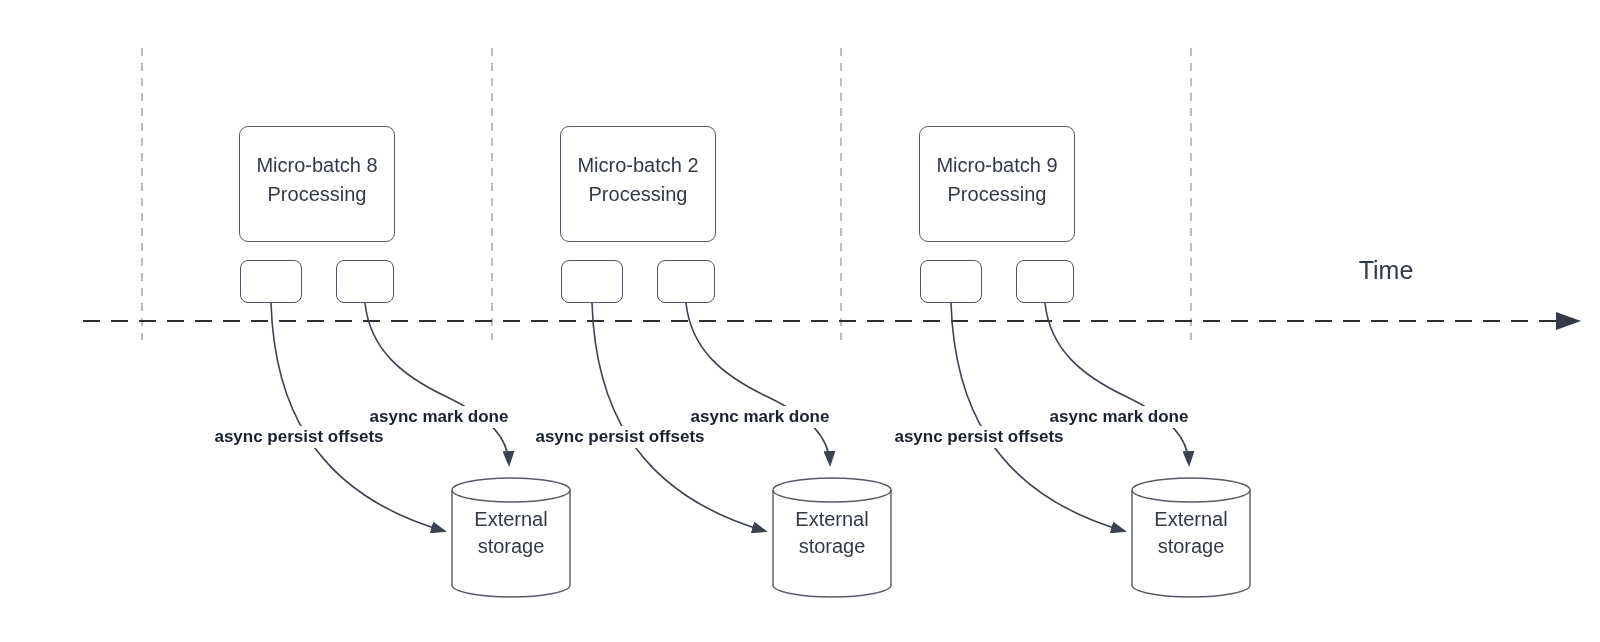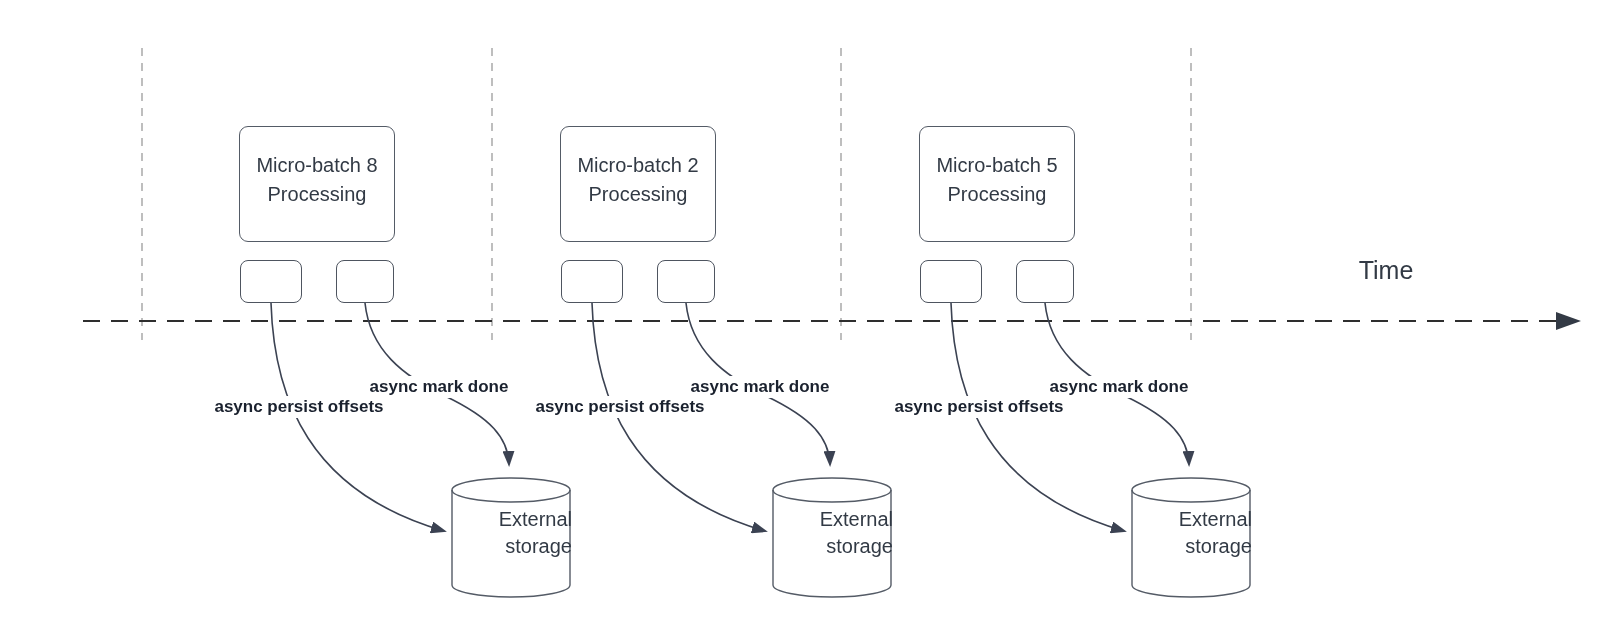--- a/index.html
+++ b/index.html
@@ -24,27 +24,27 @@
     white-space:pre-line; padding-bottom:8px; z-index:2;
   }
   .minibox {
     position:absolute; top:260px; height:43px; background:#ffffff;
     border:1.4px solid #4e5560; border-radius:8px; box-sizing:border-box; z-index:2;
   }
   .minibox.a { left:1px;  width:62px; }
   .minibox.b { left:97px; width:58px; }
   .cyl { position:absolute; left:211px; top:475px; z-index:2; }
   .storage-label {
-    position:absolute; left:211px; top:506px; width:122px; text-align:right;
+    position:absolute; left:211px; top:506px; width:122px; text-align:center;
     font-size:20px; line-height:27px; color:#323a45; white-space:pre-line; z-index:3;
   }
   .arrow-label {
     position:absolute; transform:translateX(-50%); white-space:nowrap;
     font-size:17px; font-weight:bold; line-height:20px; color:#1a212e;
-    background:#ffffff; padding:1px 4px; z-index:3;
+    background:#ffffff; padding:1px 4px; z-index:3;margin-top:30px;
   }
   .persist  { left:60px;  top:396px; }
   .markdone { left:200px; top:376px; }
 </style>
 </head>
 <body>
 
 <div class="canvas">
 
   <svg class="bg-svg" width="1600" height="642" viewBox="0 0 1600 642">
@@ -109,21 +109,21 @@
   <div class="group g3">
     <svg class="curves" width="300" height="642" viewBox="0 0 300 642">
       <defs>
         <marker id="ah2" markerUnits="userSpaceOnUse" markerWidth="16" markerHeight="12" refX="13" refY="6" orient="auto">
           <path d="M0,0 L16,6 L0,12 Z" fill="#3b4252"></path>
         </marker>
       </defs>
       <path class="curve" d="M32,303 C35,398 70,492 205,531" marker-end="url(#ah2)"></path>
       <path class="curve" d="M126,303 C131,350 164,376 206,396 C252,418 269,438 270,464" marker-end="url(#ah2)"></path>
     </svg>
-    <div class="bigbox">Micro-batch 5
+    <div class="bigbox">Micro-batch 9
 Processing</div>
     <div class="minibox a"></div>
     <div class="minibox b"></div>
     <div class="arrow-label persist">async persist offsets</div>
     <div class="arrow-label markdone">async mark done</div>
     <svg class="cyl" width="122" height="126" viewBox="0 0 122 126">
       <path d="M2,15 A59,12 0 0 1 120,15 L120,110 A59,12 0 0 1 2,110 Z" fill="#ffffff" stroke="#545b66" stroke-width="1.4"></path>
       <path d="M2,15 A59,12 0 0 0 120,15" fill="none" stroke="#545b66" stroke-width="1.4"></path>
     </svg>
     <div class="storage-label">External

